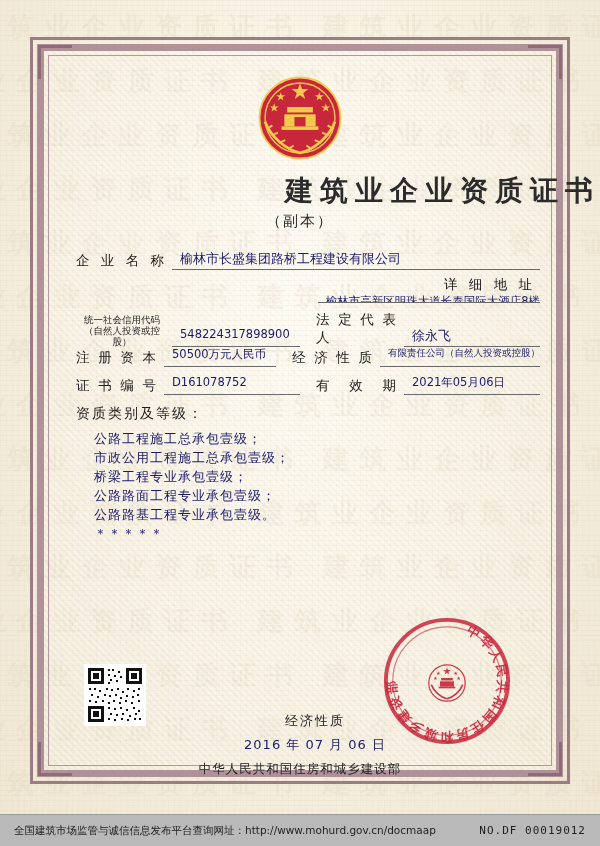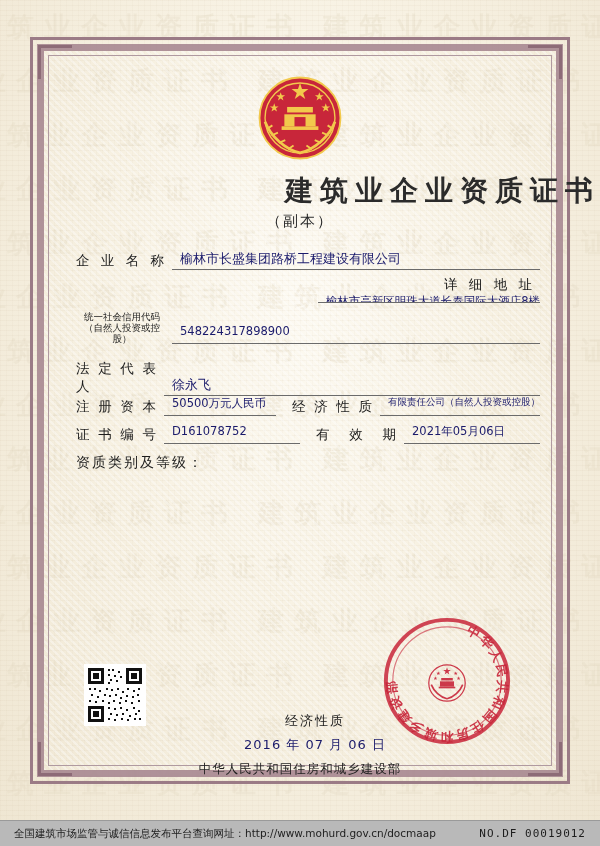--- a/index.html
+++ b/index.html
@@ -214,21 +214,21 @@
     bottom: 68px;
     text-align: center;
     font-size: 12.5px;
     color: #1d1d1d;
     letter-spacing: 1px;
   }
 
   .footer {
     position: absolute;
     left: 0; right: 0; bottom: 0;
-    height: 26px;
+    height: 32px;
     background: #b9b9b9;
     border-top: 1px solid #9a9a9a;
     display: flex;
     align-items: center;
     padding: 0 14px;
     font-size: 10.5px;
     color: #1d1d1d;
   }
   .footer .left { flex: 1; white-space: nowrap; }
   .footer .right { font-family: "DejaVu Sans Mono", "Liberation Mono", monospace; letter-spacing: 1px; font-size: 11px; }
@@ -292,21 +292,21 @@
     <div class="frow">
       <div class="flabel">企业名称</div>
       <div class="fvalue">榆林市长盛集团路桥工程建设有限公司</div>
     </div>
 
     <div class="frow" style="margin-top:6px;flex-direction:column;">
       <div class="flabel">详细地址</div>
       <div class="fvalue mid">榆林市高新区明珠大道长泰国际大酒店8楼</div>
     </div>
 
-    <div class="cols" style="margin-top:8px;flex-direction:column;">
+    <div class="cols" style="margin-top:8px;">
       <div class="col">
         <div class="two-line-label">
           <div>统一社会信用代码</div>
           <div>（自然人投资或控股）</div>
         </div>
         <div class="fvalue mid">548224317898900</div>
       </div>
       <div class="col">
         <div class="flabel">法定代表人</div>
         <div class="fvalue">徐永飞</div>
@@ -329,20 +329,28 @@
         <div class="flabel">证书编号</div>
         <div class="fvalue mid">D161078752</div>
       </div>
       <div class="col">
         <div class="flabel">有效期</div>
         <div class="fvalue mid">2021年05月06日</div>
       </div>
     </div>
 
     <div class="qual-title">资质类别及等级：</div>
+    <div class="qual-list">
+      <div class="qual-item">公路工程施工总承包壹级；</div>
+      <div class="qual-item">市政公用工程施工总承包壹级；</div>
+      <div class="qual-item">桥梁工程专业承包壹级；</div>
+      <div class="qual-item">公路路面工程专业承包壹级；</div>
+      <div class="qual-item">公路路基工程专业承包壹级。</div>
+      <div class="qual-item">＊＊＊＊＊</div>
+    </div>
   </div>
 
   <div class="qr">
     <svg viewBox="0 0 58 58" width="58" height="58">
       <rect width="58" height="58" fill="#ffffff"></rect>
       <g fill="#111">
         <rect x="2" y="2" width="16" height="16"></rect>
           <rect x="5" y="5" width="10" height="10" fill="#fff"></rect>
           <rect x="7" y="7" width="6" height="6"></rect>
         <rect x="40" y="2" width="16" height="16"></rect>

